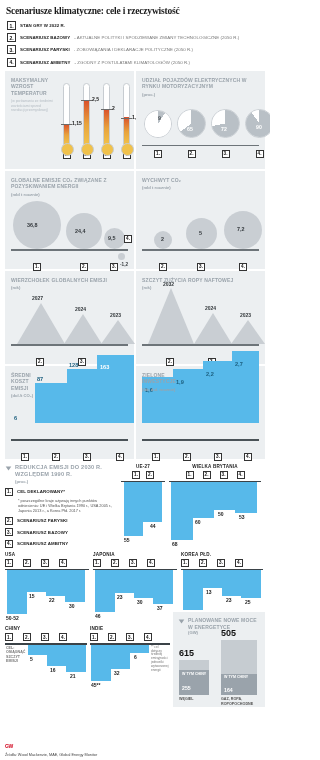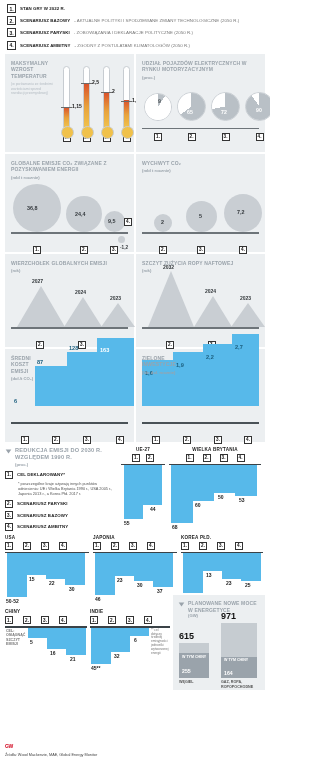--- a/index.html
+++ b/index.html
@@ -121,20 +121,21 @@
 
   .footer { position: absolute; left: 5px; bottom: 3px; }
   .logo { display: inline-block; font-size: 5px; font-weight: bold; color: #d0021b; letter-spacing: -0.3px; }
   .src { font-size: 3.8px; color: #444; margin-top: 1.5px; }
 </style>
 </head>
 <body>
 
 <div class="page">
 
+  <div class="title">Scenariusze klimatyczne: cele i rzeczywistość</div>
 
   <div>
     <div class="legend-row">
       <span class="numbox">1.</span>
       <span class="legend-strong">STAN GRY W 2022 R.</span>
       <span class="legend-rest"></span>
     </div>
     <div class="legend-row">
       <span class="numbox">2.</span>
       <span class="legend-strong">SCENARIUSZ BAZOWY</span>
@@ -573,21 +574,21 @@
           </div>
         </div>
 
         <div class="pc-big" style="left:6px;top:36px;">615</div>
         <div class="pc-bar" style="left:6px;top:48px;width:30px;height:35px;"></div>
         <div class="pc-sub" style="left:6px;top:58px;width:30px;height:25px;"></div>
         <div class="pc-inner" style="left:9px;top:60px;">W TYM CHINY</div>
         <div class="pc-innum" style="left:9px;top:73px;">255</div>
         <div class="pc-cat" style="left:6px;top:85px;width:32px;">WĘGIEL</div>
 
-        <div class="pc-big" style="left:48px;top:16px;">971</div>
+        <div class="pc-big" style="left:48px;top:16px;">505</div>
         <div class="pc-bar" style="left:48px;top:28px;width:36px;height:55px;"></div>
         <div class="pc-sub" style="left:48px;top:62px;width:36px;height:21px;"></div>
         <div class="pc-inner" style="left:51px;top:63px;">W TYM CHINY</div>
         <div class="pc-innum" style="left:51px;top:75px;">164</div>
         <div class="pc-cat" style="left:48px;top:85px;width:42px;">GAZ, ROPA, ROPOPOCHODNE</div>
       </div>
     </div>
   </div>
 
   <div class="footer">

